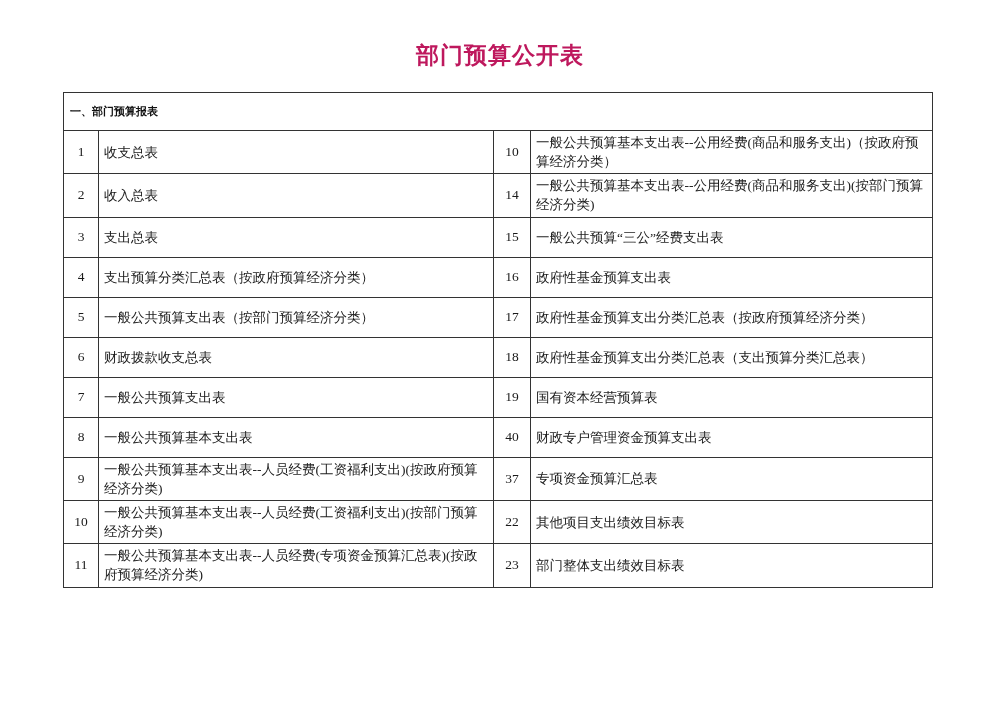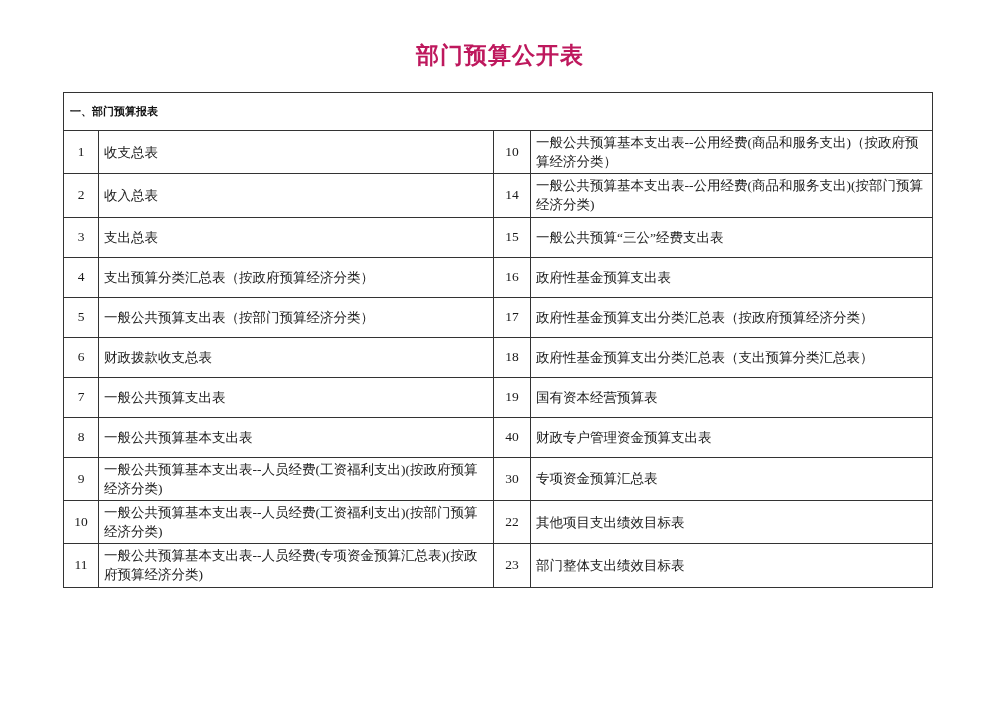--- a/index.html
+++ b/index.html
@@ -129,21 +129,21 @@
       </tr>
       <tr class="data-row">
         <td class="num-cell">8</td>
         <td class="txt-cell">一般公共预算基本支出表</td>
         <td class="num-cell">40</td>
         <td class="txt-cell">财政专户管理资金预算支出表</td>
       </tr>
       <tr class="data-row">
         <td class="num-cell">9</td>
         <td class="txt-cell">一般公共预算基本支出表--人员经费(工资福利支出)(按政府预算经济分类)</td>
-        <td class="num-cell">30</td>
+        <td class="num-cell">37</td>
         <td class="txt-cell">专项资金预算汇总表</td>
       </tr>
       <tr class="data-row">
         <td class="num-cell">10</td>
         <td class="txt-cell">一般公共预算基本支出表--人员经费(工资福利支出)(按部门预算经济分类)</td>
         <td class="num-cell">22</td>
         <td class="txt-cell">其他项目支出绩效目标表</td>
       </tr>
       <tr class="data-row">
         <td class="num-cell">11</td>

